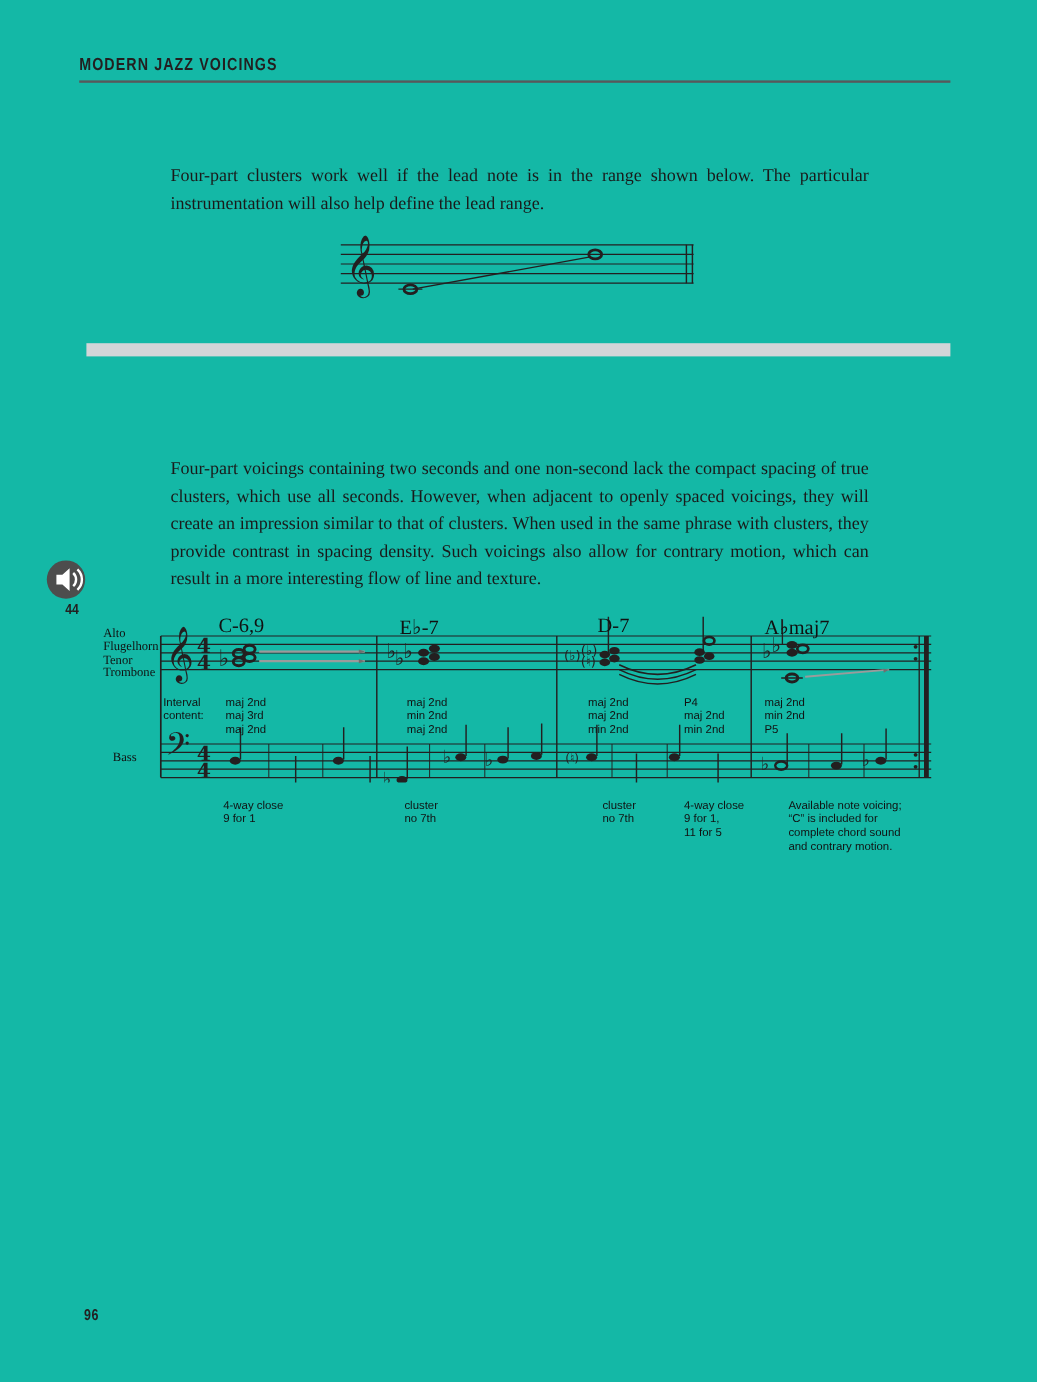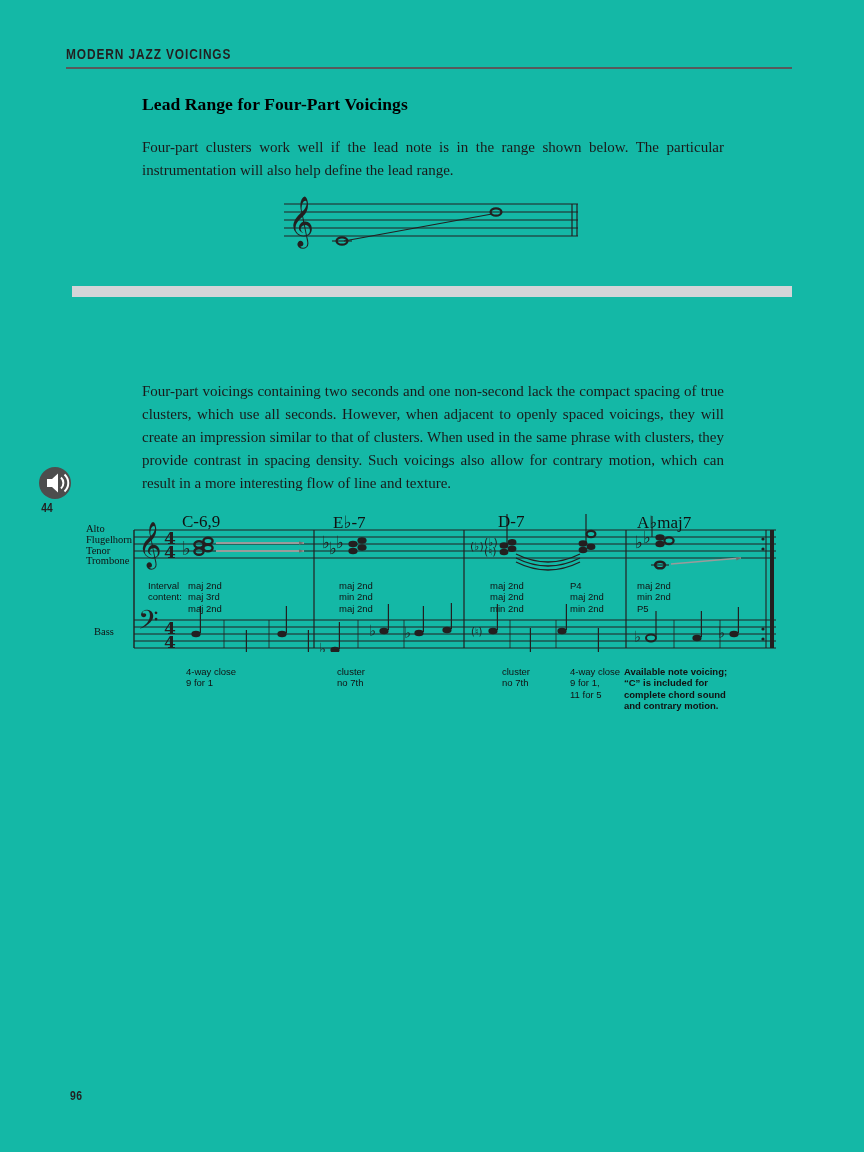--- a/index.html
+++ b/index.html
@@ -66,20 +66,21 @@
     height: 11px;
     background: #d3d5d8;
   }
 
   
   .audio-cue {
     position: absolute;
     left: 38px;
     top: 466px;
     width: 44px;
+    text-align: center;
   }
   .speaker-icon { display: block; }
   .audio-track-no {
     font-family: "Liberation Sans", sans-serif;
     font-weight: bold;
     font-size: 12px;
     transform: scaleX(0.85);
     margin-top: 1px;
     color: #231f20;
   }
@@ -164,21 +165,20 @@
 </head>
 <body>
 
 <div class="page">
 
   <div class="running-head">
     <div class="running-head-text">MODERN JAZZ VOICINGS</div>
     <div class="running-head-rule"></div>
   </div>
 
-  <div class="section-title" style="left:142px; top:94px;">Lead Range for Four-Part Voicings</div>
 
   <div class="body-para" style="left:142px; top:136px; width:582px;">Four-part clusters work well if the lead note is in the range shown below. The particular instrumentation will also help define the lead range.</div>
 
   <div class="range-staff">
     <svg width="300" height="58" viewBox="0 0 300 58" xmlns="http://www.w3.org/2000/svg">
 
       <g stroke="#231f20" stroke-width="1">
         <line x1="2" y1="8" x2="296" y2="8"></line>
         <line x1="2" y1="16" x2="296" y2="16"></line>
         <line x1="2" y1="24" x2="296" y2="24"></line>
@@ -390,21 +390,21 @@
         <line x1="570" y1="125" x2="570" y2="99" stroke="#231f20" stroke-width="1.2"></line>
         <ellipse cx="611" cy="126" rx="4.6" ry="3.3" fill="#231f20"></ellipse>
         <line x1="615.4" y1="125" x2="615.4" y2="99" stroke="#231f20" stroke-width="1.2"></line>
         <text x="632" y="126" font-family="DejaVu Sans, sans-serif" font-size="15" fill="#231f20">♭</text>
         <ellipse cx="648" cy="122" rx="4.6" ry="3.3" fill="#231f20"></ellipse>
         <line x1="652.4" y1="121" x2="652.4" y2="95" stroke="#231f20" stroke-width="1.2"></line>
       </g>
     </svg>
 
     
-    <div class="interval-label" style="left:50px; top:68px;padding-left:12px;">
+    <div class="interval-label" style="left:50px; top:68px;">
       <div>Interval</div>
       <div>content:</div>
     </div>
 
     
     <div class="interval-col" style="left:102px; top:68px;">
       <div>maj 2nd</div>
       <div>maj 3rd</div>
       <div>maj 2nd</div>
     </div>
@@ -448,21 +448,21 @@
       <div>cluster</div>
       <div>no 7th</div>
     </div>
 
     <div class="annotation" style="left:484px; top:154px;">
       <div>4-way close</div>
       <div>9 for 1,</div>
       <div>11 for 5</div>
     </div>
 
-    <div class="annotation" style="left:538px; top:154px;font-weight:bold;">
+    <div class="annotation" style="left:571px; top:154px;">
       <div>Available note voicing;</div>
       <div>“C” is included for</div>
       <div>complete chord sound</div>
       <div>and contrary motion.</div>
     </div>
   </div>
 
   <div class="folio">96</div>
 
 </div>

